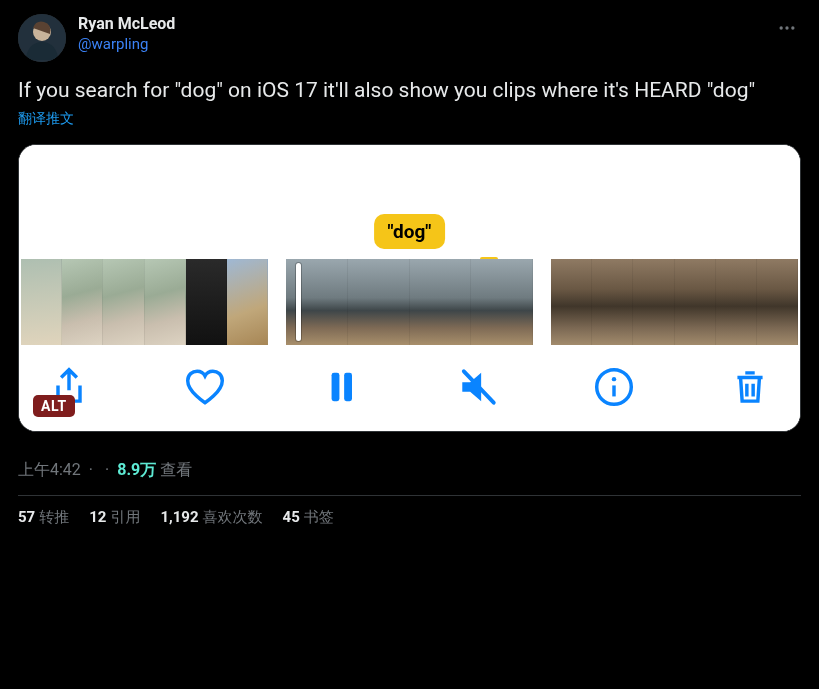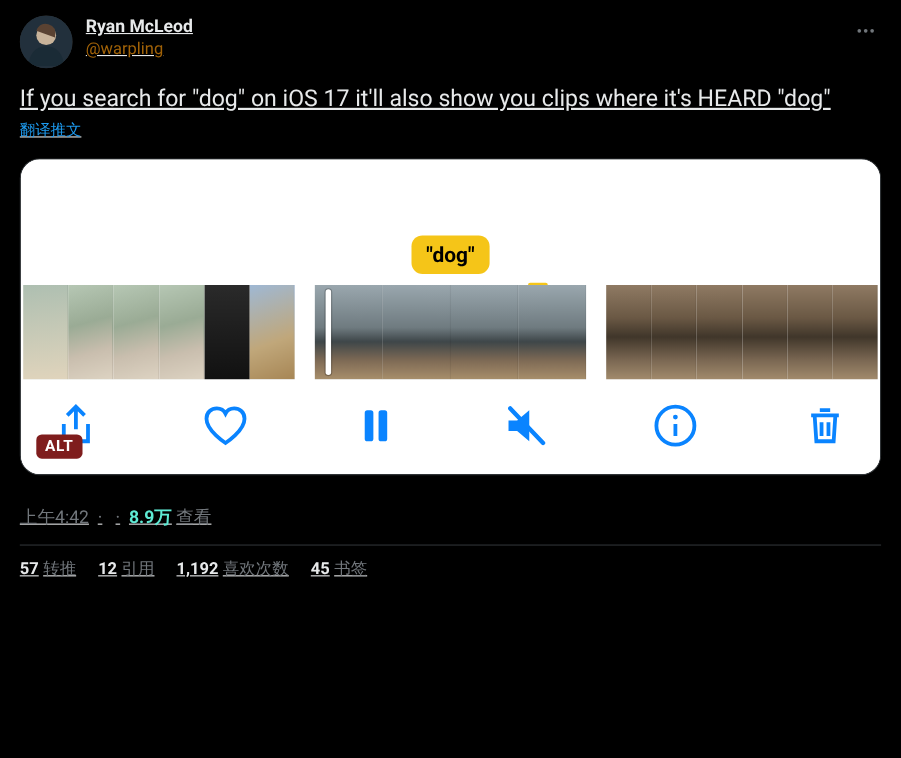--- a/index.html
+++ b/index.html
@@ -1,23 +1,23 @@
 <!DOCTYPE html>
 <html><head>
 <meta charset="utf-8">
 <style>
   * { box-sizing: border-box; margin: 0; padding: 0; }
   html, body { width: 819px; height: 689px; background: #000; font-family: -apple-system, "Segoe UI", Roboto, Helvetica, Arial, sans-serif; color: #e7e9ea; overflow: hidden; }
-  .tweet { padding: 14px 18px 10px 18px; text-decoration: underline; }
+  .tweet { padding: 14px 18px 10px 18px; }
   .head-row { display: flex; align-items: flex-start; }
   .avatar { width: 48px; height: 48px; border-radius: 50%; flex-shrink: 0; overflow: hidden; background: #333; }
   .avatar svg { width: 100%; height: 100%; display: block; }
   .name-col { margin-left: 12px; flex: 1; }
   .display-name { font-weight: 700; font-size: 16px; line-height: 20px; color: #e7e9ea; }
-  .handle { font-size: 15px; line-height: 20px; color: #a16207; }
+  .handle { font-size: 15px; line-height: 20px; color: #3b82f6; }
   .more-btn { color: #71767b; padding: 4px; cursor: pointer; }
   .more-btn svg { width: 20px; height: 20px; display: block; }
   .body-text { margin-top: 14px; font-size: 21px; line-height: 28px; color: #e7e9ea; font-weight: 400; }
   .translate-link { margin-top: 6px; color: #1d9bf0; font-size: 14px; cursor: pointer; }
   .media-card { margin-top: 16px; border-radius: 18px; overflow: hidden; border: 1px solid #2f3336; background: #fff; position: relative; }
   .media-top { height: 110px; background: #fff; position: relative; }
   .tag-bubble { position: absolute; left: 50%; transform: translateX(-50%); bottom: 6px; background: #f5c518; color: #000; font-weight: 700; font-size: 19px; padding: 6px 14px; border-radius: 10px; }
   .tag-tick { position: absolute; left: 59%; bottom: -8px; width: 18px; height: 6px; background: #f5c518; border-radius: 2px; }
   .timeline { display: flex; gap: 18px; padding: 4px 2px 6px 2px; background: #fff; height: 96px; align-items: stretch; }
   .clipgroup { display: flex; flex: 1 1 0; overflow: hidden; }

